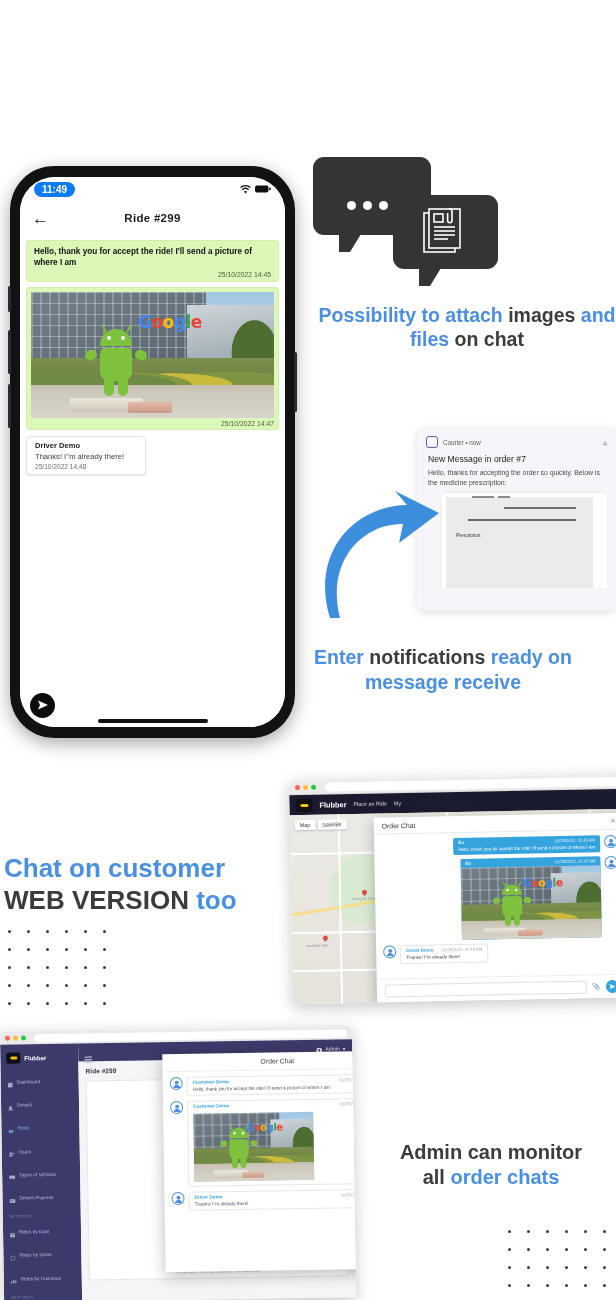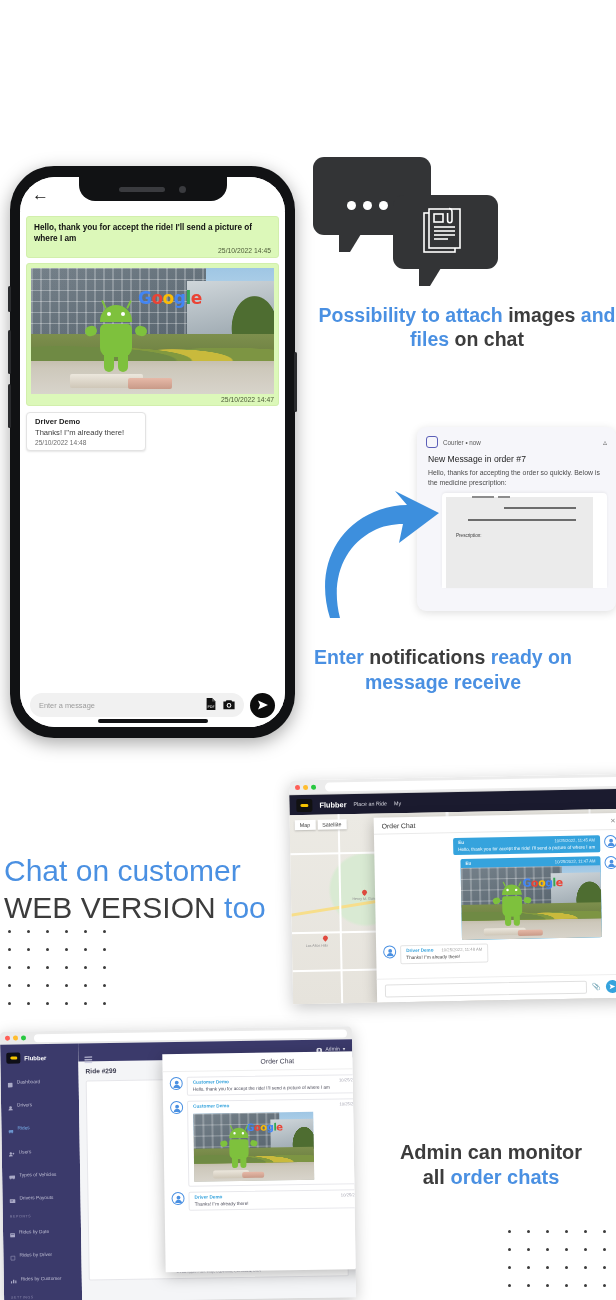--- a/index.html
+++ b/index.html
@@ -304,21 +304,21 @@
   .cm-foot .fld { flex:1 1 auto; height:13px; border:1px solid #e0e0e0; border-radius:2px;}
   .cm-foot .clip { font-size:7px; color:#9e9e9e; }
   .cm-foot .snd { width:13px; height:13px; border-radius:50%; background:#35a3dd;
     display:flex; align-items:center; justify-content:center;}
 
   .webchat-img { width:140px; height:72px; }
 
   
   .web-text {
     position:absolute; left:4px; top:852px; width:274px;
-    font-size:30px; font-weight:normal; line-height:1.24;
+    font-size:26px; font-weight:bold; line-height:1.24;
   }
 
   
   .dotgrid { position:absolute; display:grid; }
   .dotgrid i { display:block; width:3.2px; height:3.2px; border-radius:50%; background:#3c3c3c;}
   #dg-left { left:8px; top:930px; grid-template-columns:repeat(6,19px); grid-template-rows:repeat(5,18px);}
   #dg-right{ left:508px; top:1230px; grid-template-columns:repeat(6,19px); grid-template-rows:repeat(4,18px);}
 
   
   .adminmock {
@@ -390,20 +390,34 @@
   <div class="btn-up"></div>
   <div class="btn-dn"></div>
   <div class="btn-pw"></div>
 
   <div class="screen">
     <div class="notch">
       <span class="speaker"></span>
       <span class="cam"></span>
     </div>
 
+    <div class="statusbar">
+      <span class="time-pill">11:49</span>
+      <span class="sb-right">
+        <svg width="11" height="9" viewBox="0 0 11 9">
+          <path d="M5.5 8.4 3.9 6.5a2.6 2.6 0 0 1 3.2 0z" fill="#111"></path>
+          <path d="M1.9 4.1a5.6 5.6 0 0 1 7.2 0l-.9 1.1a4.2 4.2 0 0 0-5.4 0z" fill="#111"></path>
+          <path d="M.2 2a8.4 8.4 0 0 1 10.6 0l-.9 1.1a7 7 0 0 0-8.8 0z" fill="#111"></path>
+        </svg>
+        <svg width="16" height="8" viewBox="0 0 16 8">
+          <rect x="0" y="0.5" width="13.5" height="7" rx="2" fill="#111"></rect>
+          <rect x="14.2" y="2.6" width="1.6" height="2.8" rx="0.8" fill="#111"></rect>
+        </svg>
+      </span>
+    </div>
 
     <div class="app-header">
       <span class="back">←</span>
       <span class="title">Ride #299</span>
     </div>
 
     <div class="chat-area">
 
       <div class="bubble-out">
         <div class="txt">Hello, thank you for accept the ride! I'll send a picture of where I am</div>
@@ -437,37 +451,20 @@
       </div>
 
       <div class="bubble-in">
         <div class="who">Driver Demo</div>
         <div class="txt">Thanks! I''m already there!</div>
         <div class="ts">25/10/2022 14:48</div>
       </div>
     </div>
 
     <div class="input-bar">
-      <div class="msg-field">
-        <span class="ph">Enter a message</span>
-        <span class="ic">
-          <svg width="10" height="12" viewBox="0 0 10 12">
-            <path d="M0.6 0h5.4l3.4 3.4V12H0.6z" fill="#111"></path>
-            <path d="M6 0v3.4h3.4z" fill="#555"></path>
-            <text x="5" y="10" font-size="3.6" fill="#fff" text-anchor="middle" font-family="DejaVu Sans">PDF</text>
-          </svg>
-        </span>
-        <span class="ic">
-          <svg width="12" height="11" viewBox="0 0 12 11">
-            <path d="M0.4 2.6h2.2l0.9-1.4h4.9l0.9 1.4h2.3v7.6H0.4z" fill="#111"></path>
-            <circle cx="6" cy="6.4" r="2.3" fill="#fff"></circle>
-            <circle cx="6" cy="6.4" r="1.3" fill="#111"></circle>
-          </svg>
-        </span>
-      </div>
       <div class="send-btn">
         <svg width="12" height="12" viewBox="0 0 12 12">
           <path d="M1 1.4 11 6 1 10.6 3 6z" fill="#fff"></path>
         </svg>
       </div>
     </div>
     <div class="home-ind"></div>
   </div>
 </div>
 

